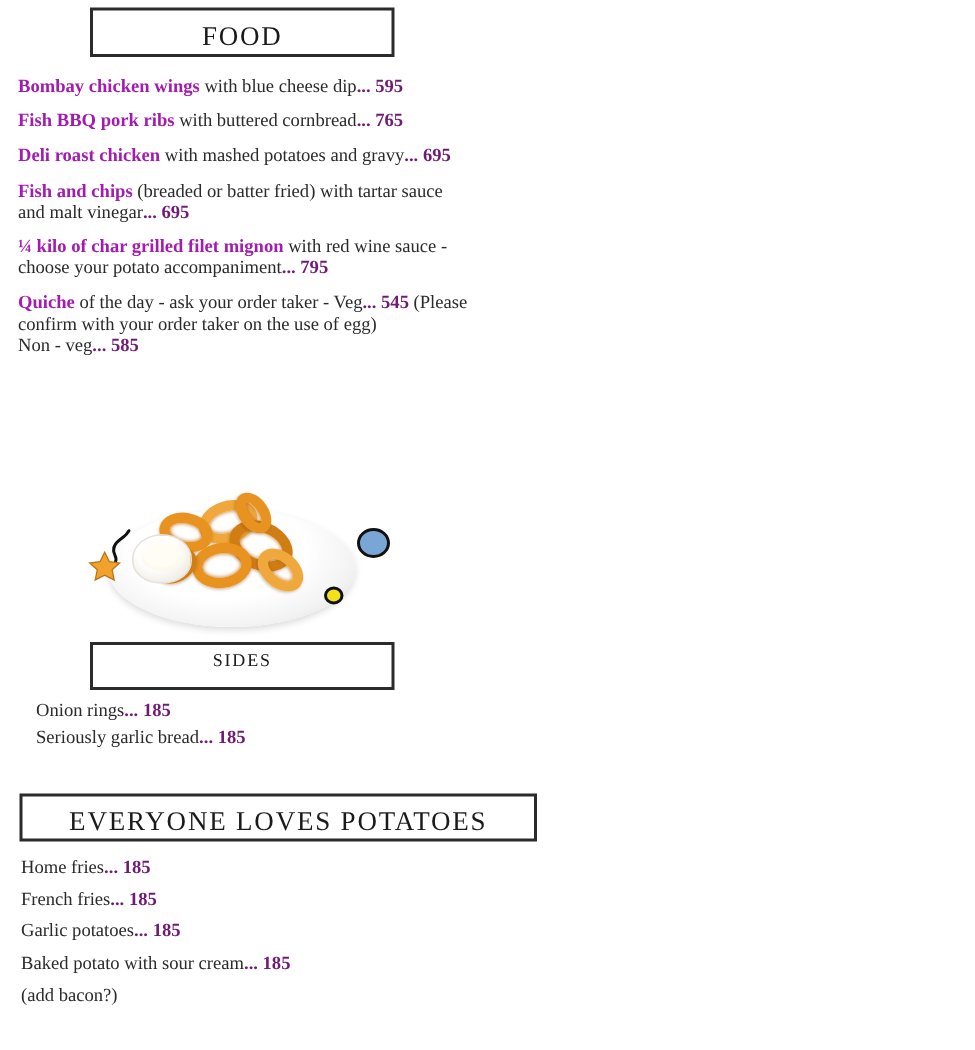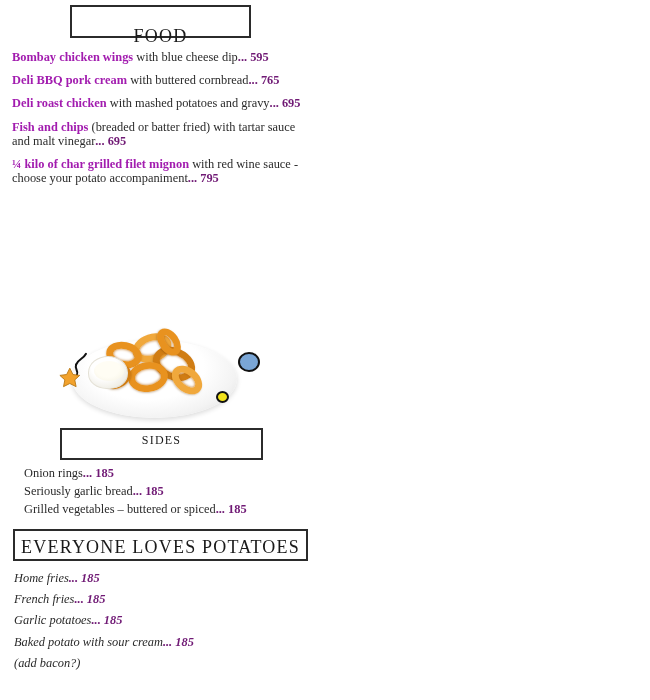--- a/index.html
+++ b/index.html
@@ -22,42 +22,42 @@
     border: 2px solid #2b2b2b;
     text-align: center;
     font-family: "Liberation Serif", "DejaVu Serif", serif;
     letter-spacing: 1.2px;
     color: #1a1a1a;
     background: #fff;
     line-height: 1;
   }
   .sec-head .txt { display: block; }
 
-  #box-food        { position:absolute; left: 60px;  top: 5px;   width: 181px; height: 33px; font-size: 18px; padding-top: 20px; margin-left: 10px; }
+  #box-food        { position:absolute; left: 60px;  top: 5px;   width: 203px; height: 33px; font-size: 18px; padding-top: 8px; }
   #box-sides       { position:absolute; left: 60px;  top: 428px; width: 203px; height: 32px; font-size: 12px; padding-top: 4px; }
-  #box-potatoes    { position:absolute; left: 13px;  top: 529px; width: 295px; height: 32px; font-size: 18px; padding-top: 7px; }
+  #box-potatoes    { position:absolute; left: 13px;  top: 529px; width: 345px; height: 32px; font-size: 18px; padding-top: 7px; }
 
   
   .items { position: absolute; }
   .item {
     font-size: 12.4px;
     line-height: 14.2px;
     color: #2a2a2a;
   }
   .item b, .item .nm { font-weight: bold; color: #a21caf; }
   .item .pr { font-weight: bold; color: #701a75; }
 
   #food-items      { left: 12px; top: 50px;  width: 302px; }
   #food-items .item { margin-bottom: 9px; }
 
   #sides-items     { left: 12px; top: 466px; width: 310px; margin-left: 12px; }
   #sides-items .item { margin-bottom: 2.5px; line-height: 15.5px; }
 
   #potato-items    { left: 14px; top: 571px; width: 305px; }
-  #potato-items .item { margin-bottom: 7px; font-style: italic; }
+  #potato-items .item { margin-bottom: 7px; }
 
   
   .pic { position: absolute; }
 
   
   #pic-onionrings { left: 72px; top: 332px; width: 165px; height: 86px; }
   .plate {
     position:absolute; border-radius: 50%;
     background: radial-gradient(ellipse at 45% 35%, #ffffff 45%, #f3f3f3 70%, #e2e2e2 88%, #d8d8d8 100%);
     box-shadow: 0 2px 5px rgba(0,0,0,.14);
@@ -108,30 +108,34 @@
 
     <div class="sec-head" id="box-food">
       <span class="txt">FOOD</span>
     </div>
 
     <div class="items" id="food-items">
       <div class="item">
         <span class="nm">Bombay chicken wings</span><span> with blue cheese dip</span><span class="pr">... 595</span>
       </div>
       <div class="item">
-        <span class="nm">Deli BBQ pork cream</span><span> with buttered cornbread</span><span class="pr">... 765</span>
+        <span class="nm">Fish BBQ pork ribs</span><span> with buttered cornbread</span><span class="pr">... 765</span>
       </div>
       <div class="item">
         <span class="nm">Deli roast chicken</span><span> with mashed potatoes and gravy</span><span class="pr">... 695</span>
       </div>
       <div class="item">
         <span class="nm">Fish and chips</span><span> (breaded or batter fried) with tartar sauce and malt vinegar</span><span class="pr">... 695</span>
       </div>
       <div class="item">
         <span class="nm">¼ kilo of char grilled filet mignon</span><span> with red wine sauce - choose your potato accompaniment</span><span class="pr">... 795</span>
+      </div>
+      <div class="item">
+        <span class="nm">Quiche</span><span> of the day - ask your order taker - Veg</span><span class="pr">... 545</span><span> (Please confirm with your order taker on the use of egg)</span><br>
+        <span>Non - veg</span><span class="pr">... 585</span>
       </div>
     </div>
 
     <div class="pic" id="pic-onionrings">
       <div class="plate" id="or-plate"></div>
       <div id="or-food">
         <div class="ring lite" style="left:38px;  top:2px;  width:40px; height:28px; transform:rotate(-18deg);"></div>
         <div class="ring" style="left:12px;  top:10px; width:36px; height:26px; transform:rotate(12deg);"></div>
         <div class="ring dark" style="left:58px;  top:16px; width:44px; height:32px; transform:rotate(24deg);"></div>
         <div class="ring" style="left:34px;  top:30px; width:40px; height:30px; transform:rotate(-8deg);"></div>
@@ -160,23 +164,20 @@
       <span class="txt">SIDES</span>
     </div>
 
     <div class="items" id="sides-items">
       <div class="item">
         <span>Onion rings</span><span class="pr">... 185</span>
       </div>
       <div class="item">
         <span>Seriously garlic bread</span><span class="pr">... 185</span>
       </div>
-      <div class="item">
-        <span>Grilled vegetables – buttered or spiced</span><span class="pr">... 185</span>
-      </div>
     </div>
 
     <div class="sec-head" id="box-potatoes">
       <span class="txt">EVERYONE LOVES POTATOES</span>
     </div>
 
     <div class="items" id="potato-items">
       <div class="item">
         <span>Home fries</span><span class="pr">... 185</span>
       </div>

